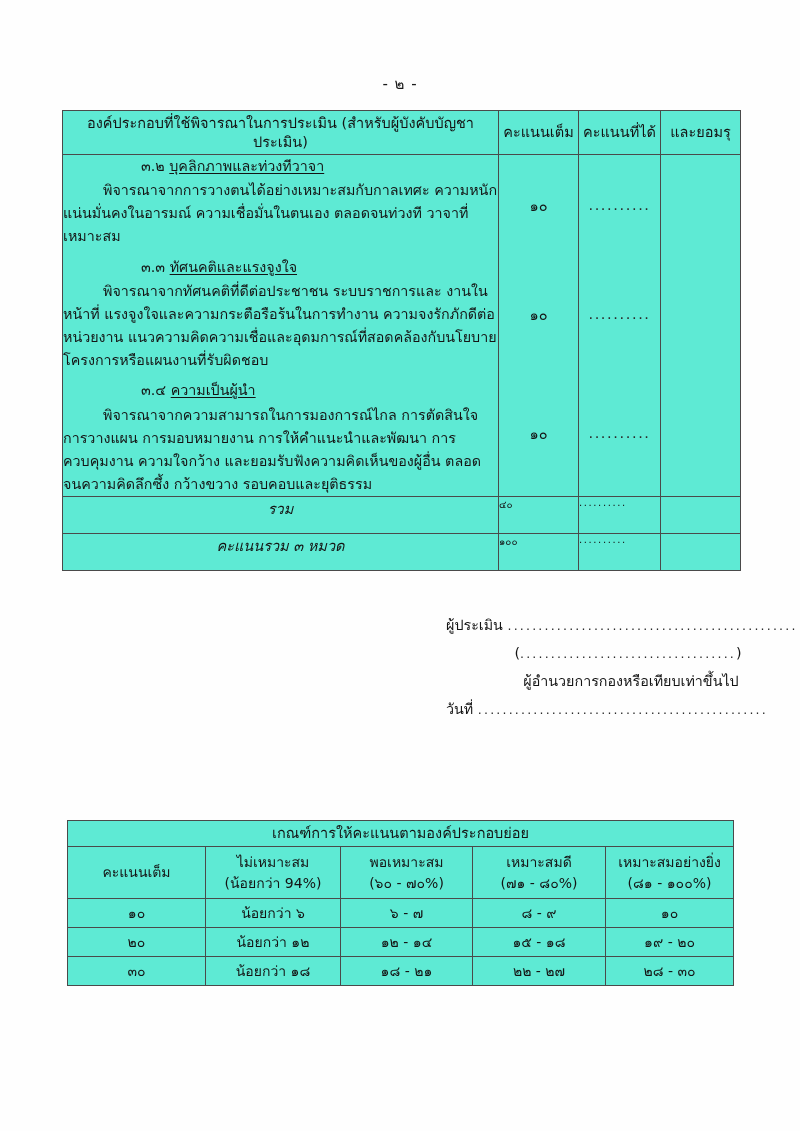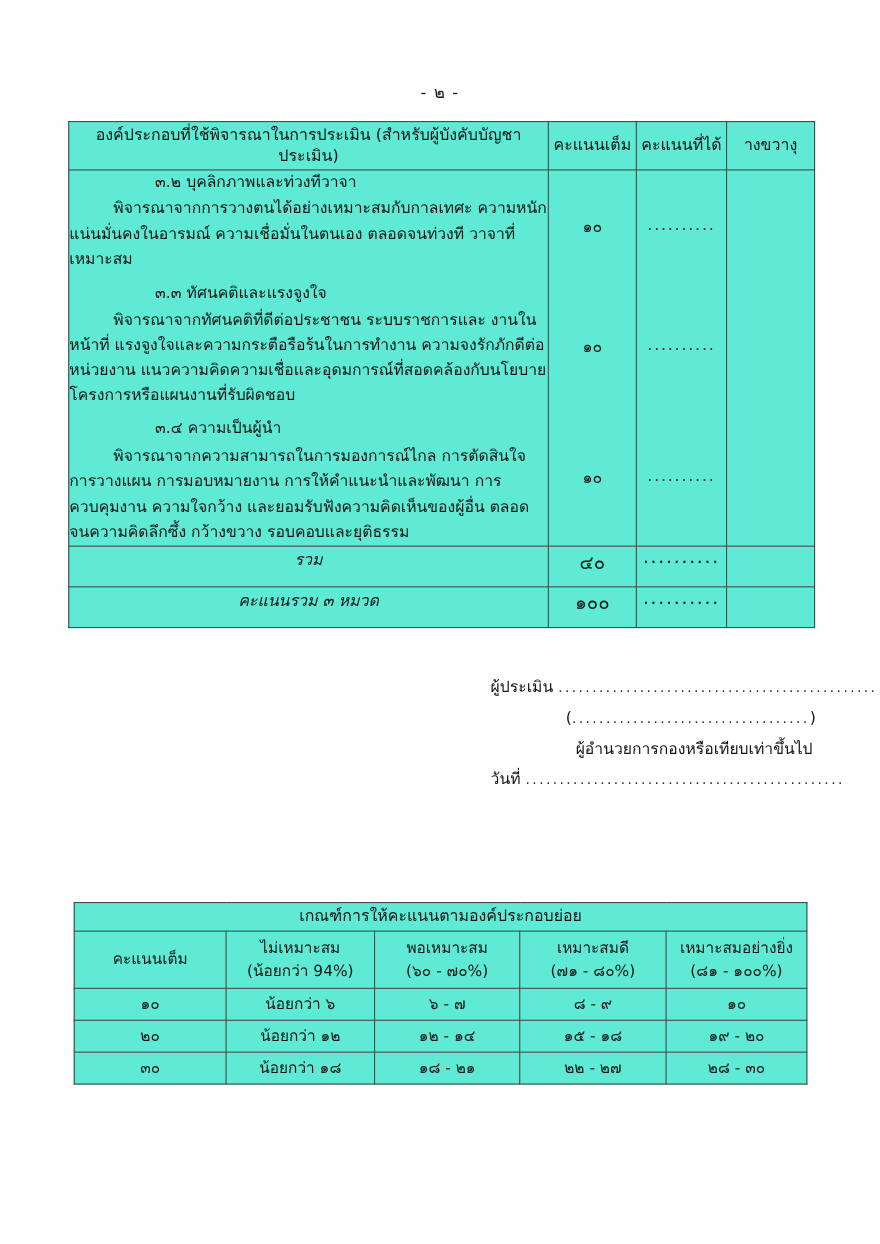--- a/index.html
+++ b/index.html
@@ -75,35 +75,36 @@
   .col-got   { width: 82px;  }
   .col-note  { width: 80px;  }
 
   td.desc-cell {
     padding: 8px 14px 12px 14px;
     font-size: 14.3px;
     line-height: 1.62;
     text-align: left;
   }
   td.num-cell {
-    text-align: center;
+    text-align: left;
     vertical-align: middle;
-    font-size: 17px;
+    font-size: 10px;
   }
   td.blank-cell { }
 
   .crit-block { margin-bottom: 7px; }
   .crit-block:last-child { margin-bottom: 0; }
   .crit-head {
     margin-bottom: 1px;
     padding-left: 78px;
     white-space: nowrap;
   }
   .crit-head .crit-no { }
   .crit-head .crit-title {
+    text-decoration: underline;
     text-underline-offset: 2px;
   }
   .crit-body { text-indent: 40px; }
 
   .dots-short {
     letter-spacing: 1.6px;
     font-size: 13px;
     color: #2a2a2a;
   }
 
@@ -202,21 +203,21 @@
       <col class="col-desc">
         <col class="col-full">
         <col class="col-got">
         <col class="col-note">
     </colgroup>
     <thead>
       <tr>
         <th class="hdr hdr-desc">องค์ประกอบที่ใช้พิจารณาในการประเมิน (สำหรับผู้บังคับบัญชาประเมิน)</th>
         <th class="hdr">คะแนนเต็ม</th>
         <th class="hdr">คะแนนที่ได้</th>
-        <th class="hdr">างขวางุ</th>
+        <th class="hdr">และยอมรุ</th>
       </tr>
     </thead>
     <tbody>
 
       <tr>
         <td class="desc-cell">
 
           <div class="crit-block">
             <div class="crit-head">
               <span class="crit-no">๓.๒ </span><span class="crit-title">บุคลิกภาพและท่วงทีวาจา</span>

